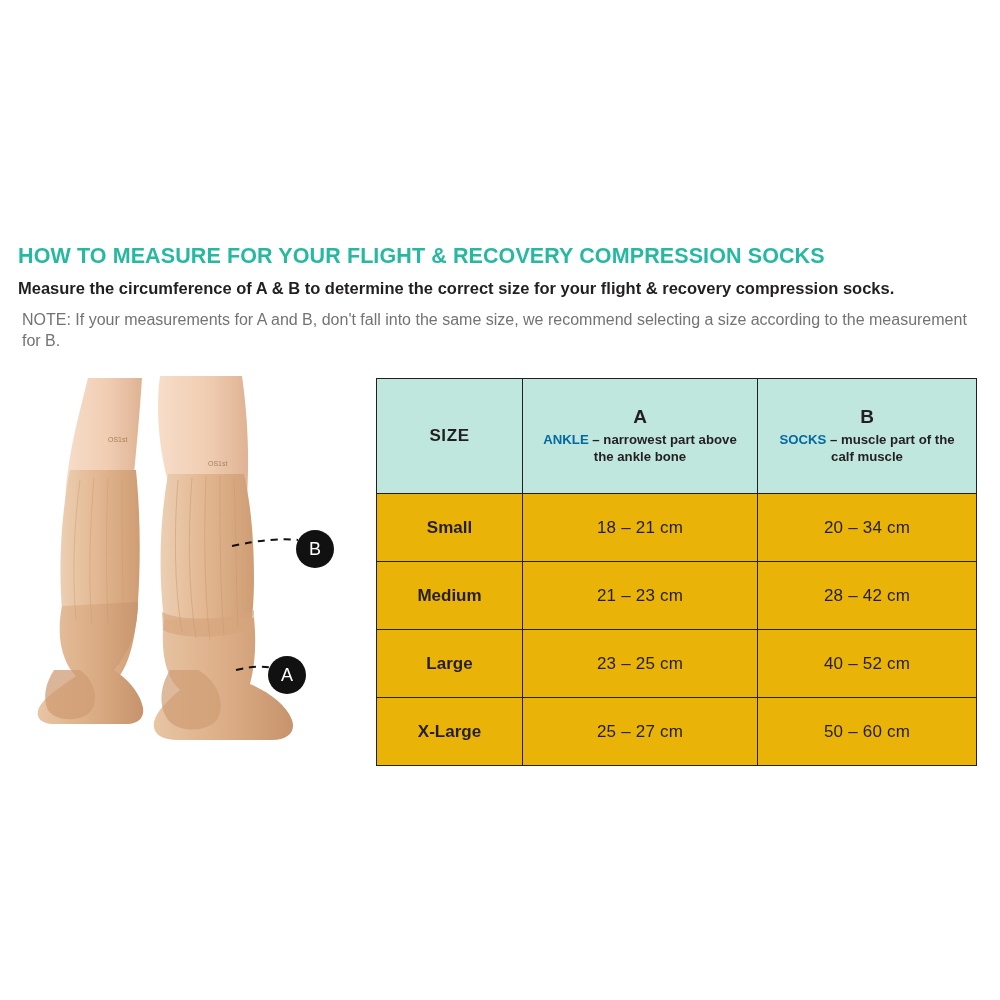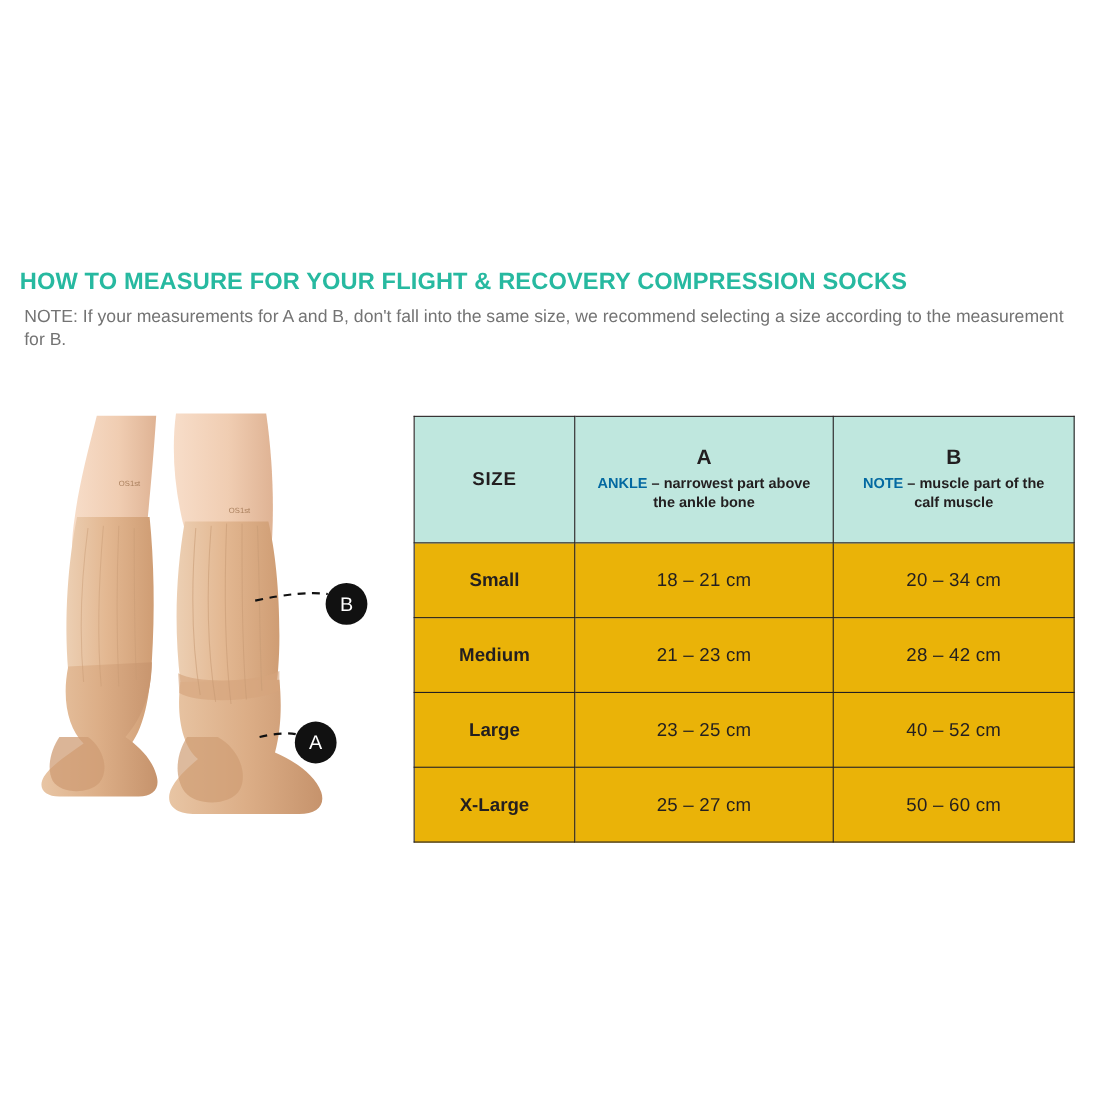--- a/index.html
+++ b/index.html
@@ -145,20 +145,21 @@
     letter-spacing: 0.2px;
   }
 </style>
 </head>
 <body>
 
 <div class="page">
 
   <div class="head-block">
     <h1 class="title">HOW TO MEASURE FOR YOUR FLIGHT &amp; RECOVERY COMPRESSION SOCKS</h1>
+    <p class="subtitle">Measure the circumference of A &amp; B to determine the correct size for your flight &amp; recovery compression socks.</p>
     <p class="note">NOTE:  If your measurements for A and B, don't fall into the same size, we recommend selecting a size according to the measurement for B.</p>
   </div>
 
   <div class="illustration">
     <svg class="legs-svg" width="360" height="420" viewBox="0 0 360 420">
       <defs>
         <linearGradient id="skinGrad" x1="0" y1="0" x2="1" y2="0">
           <stop offset="0%" stop-color="#f7ddc9"></stop>
           <stop offset="55%" stop-color="#f0cdb2"></stop>
           <stop offset="100%" stop-color="#dfb394"></stop>
@@ -233,21 +234,21 @@
       <tr>
         <th>
           <span class="th-size">SIZE</span>
         </th>
         <th>
           <span class="th-letter">A</span>
           <span class="th-desc"><span class="kw">ANKLE</span><span> – narrowest part above the ankle bone</span></span>
         </th>
         <th>
           <span class="th-letter">B</span>
-          <span class="th-desc"><span class="kw">NOTE</span><span> – muscle part of the calf muscle</span></span>
+          <span class="th-desc"><span class="kw">SOCKS</span><span> – muscle part of the calf muscle</span></span>
         </th>
       </tr>
     </thead>
     <tbody>
       <tr>
         <td class="cell-size">Small</td>
         <td class="cell-val">18 – 21 cm</td>
         <td class="cell-val">20 – 34 cm</td>
       </tr>
       <tr>

